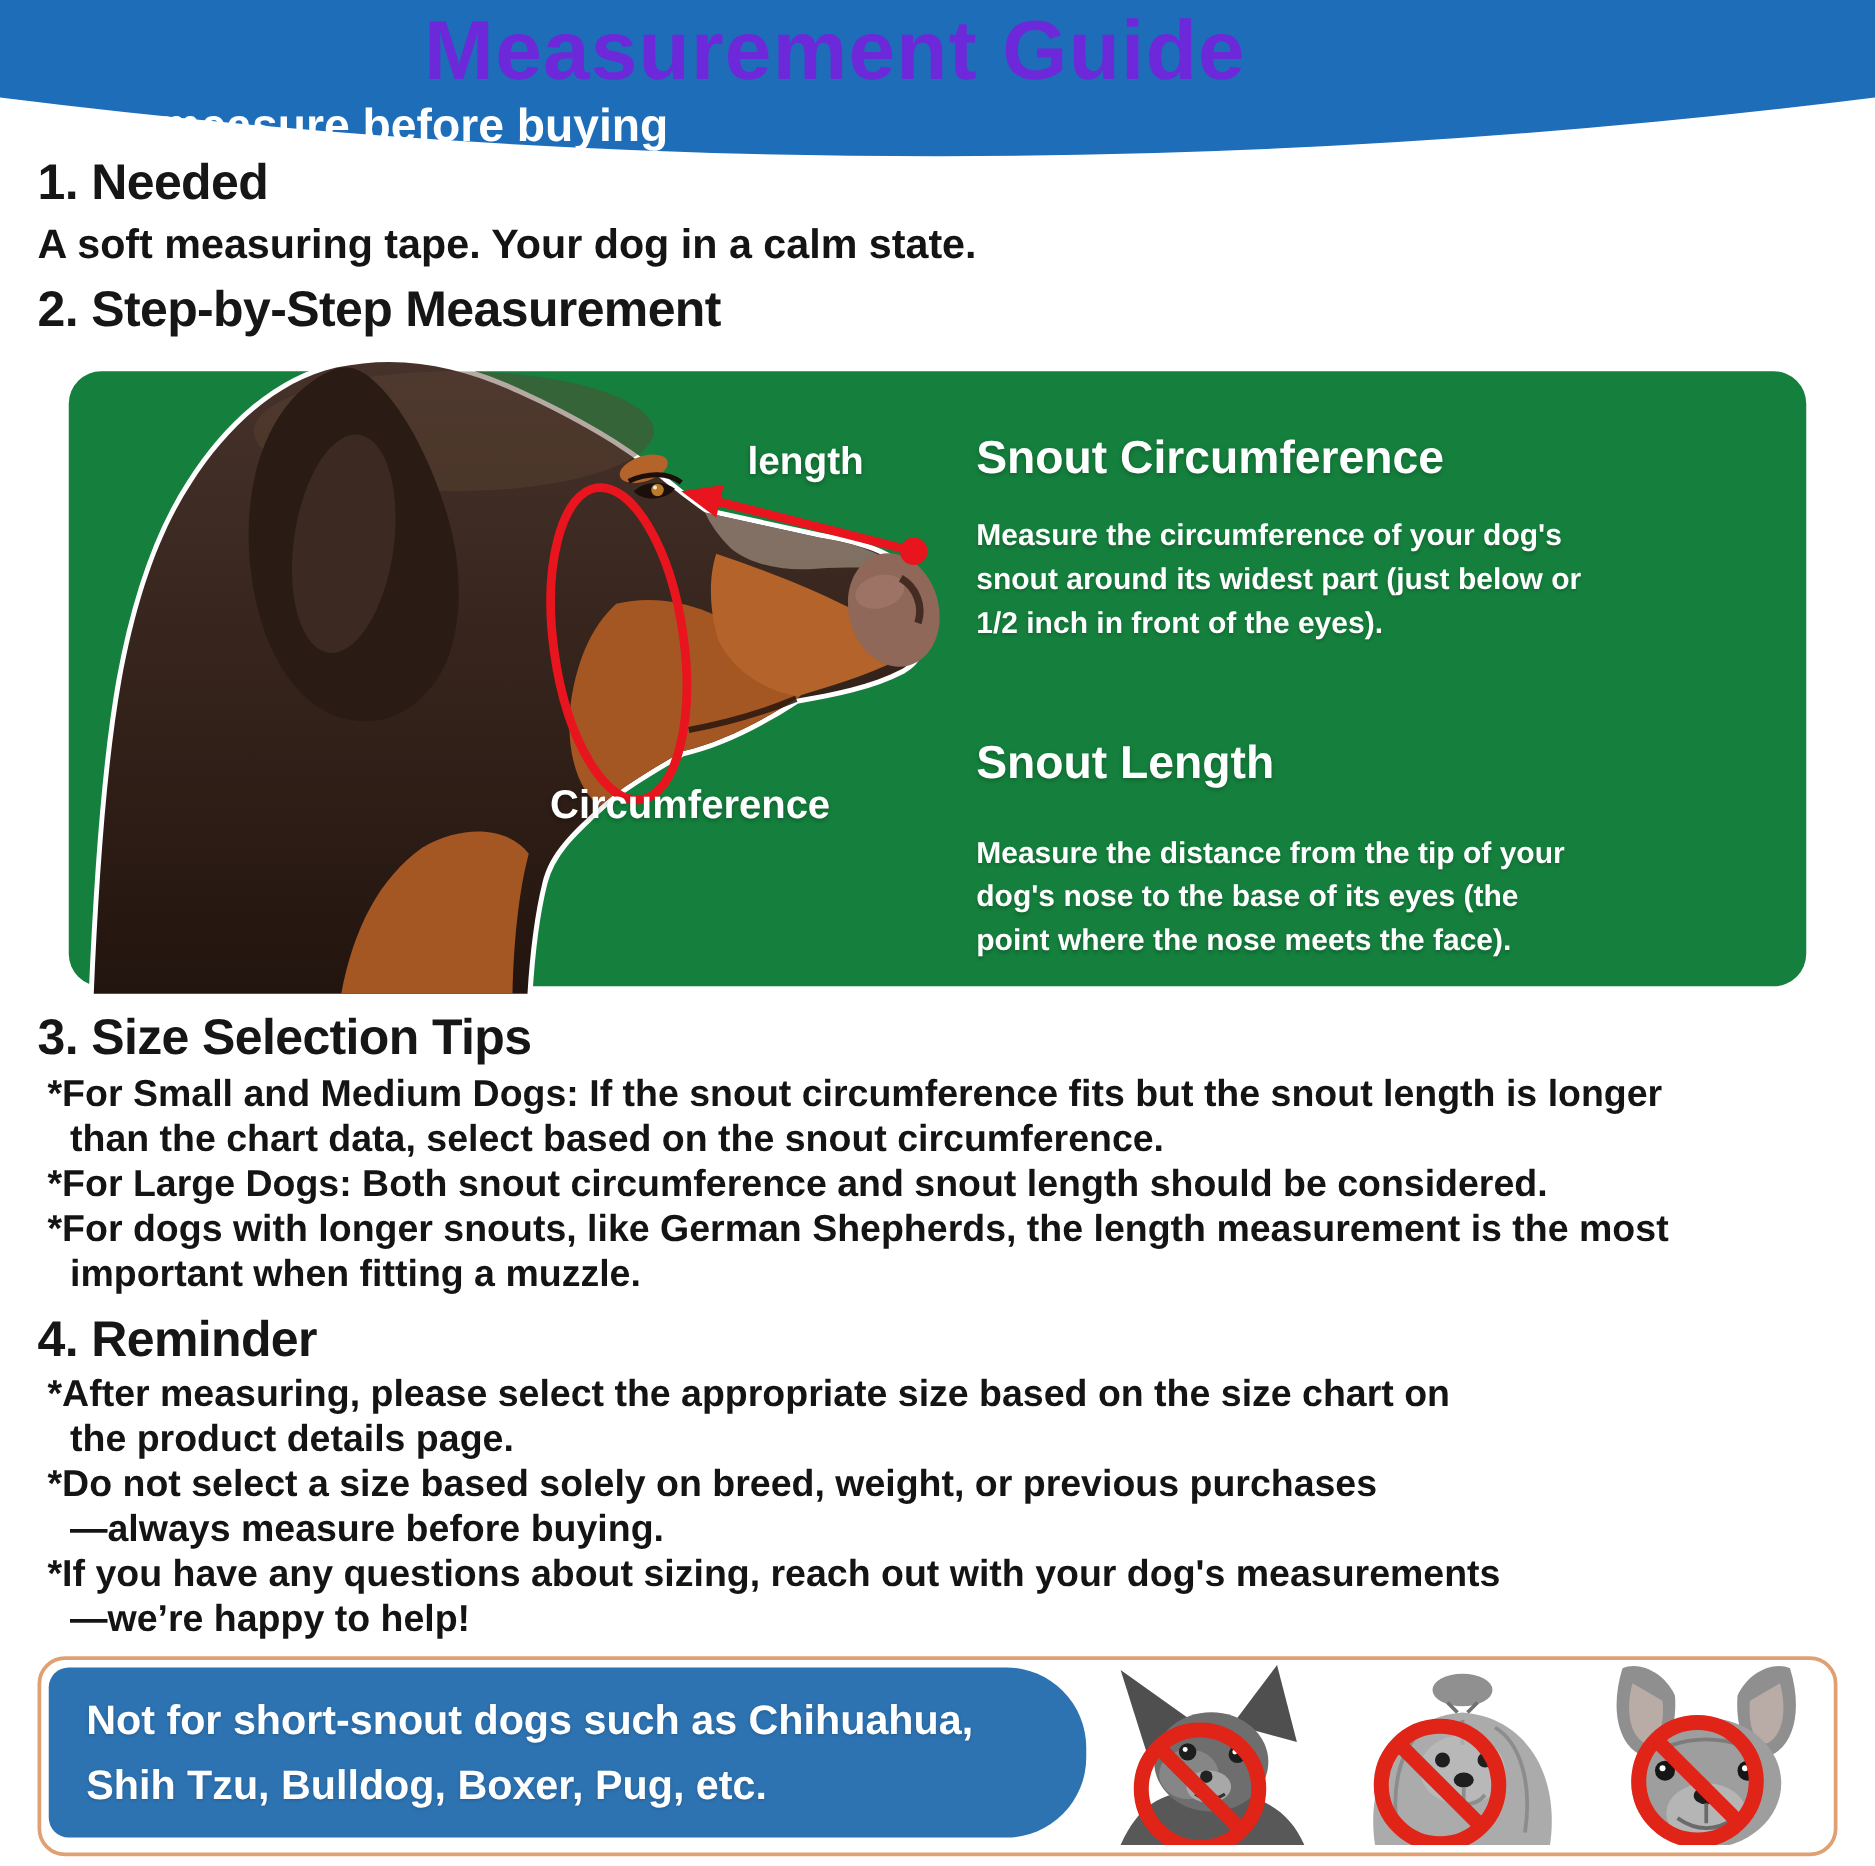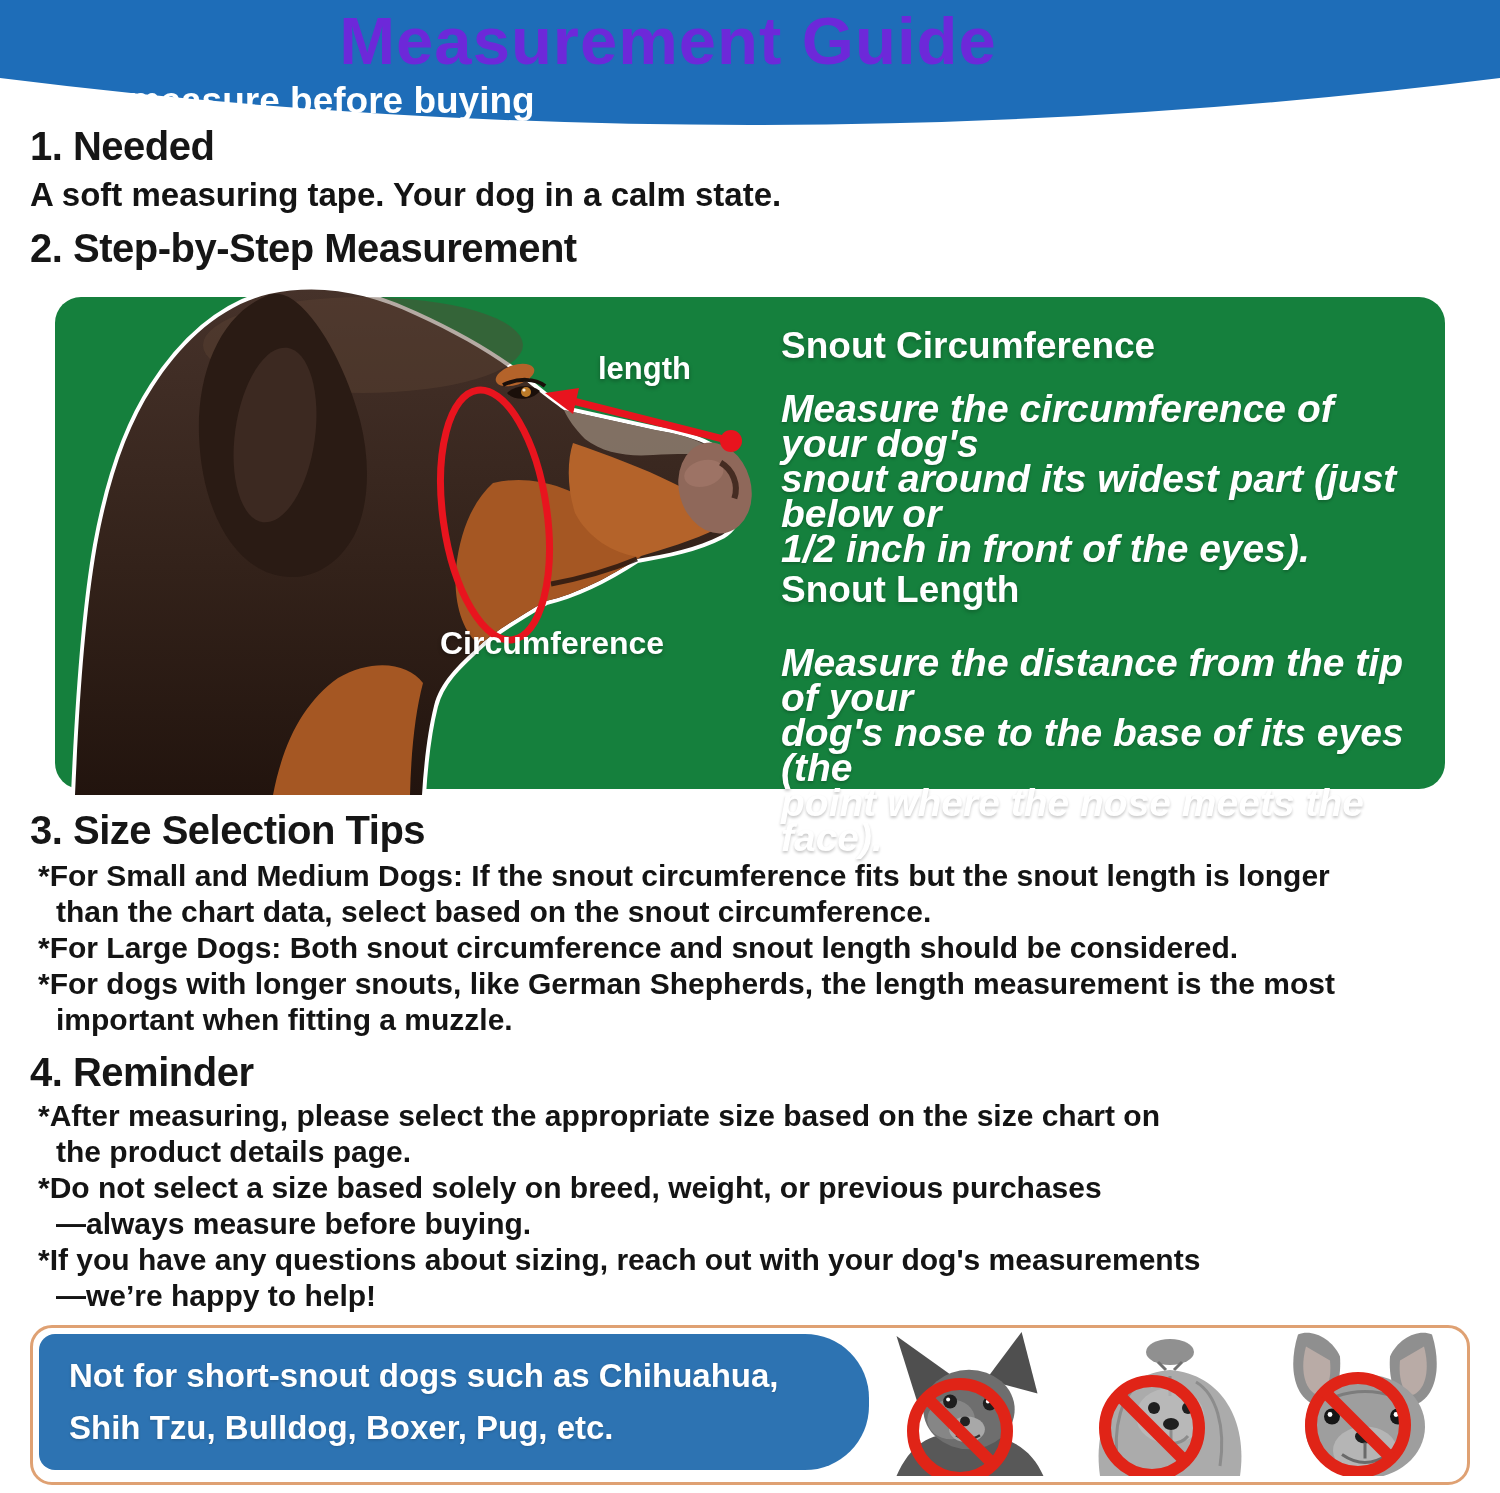--- a/index.html
+++ b/index.html
@@ -16,27 +16,27 @@
   .h2{font-size:40px;font-weight:800;letter-spacing:-0.5px;color:#161616;}
   .h-needed{left:30px;top:124px;}
   .needed-body{left:30px;top:176px;font-size:33px;font-weight:600;}
   .h-steps{left:30px;top:226px;}
   
   .diagram{left:55px;top:297px;width:1390px;height:492px;background:#15803d;border-radius:26px;}
   .dober-svg{position:absolute;left:8px;top:-14px;width:700px;height:512px;overflow:visible;}
   .diag-label{position:absolute;color:#fff;font-weight:700;text-shadow:0 2px 4px rgba(0,0,0,.3);}
   .label-length{left:543px;top:54px;font-size:31px;}
   .label-circ{left:385px;top:328px;font-size:32px;}
-  .diag-col{position:absolute;left:726px;width:640px;color:#fff;}
+  .diag-col{position:absolute;left:726px;width:640px;color:#fff;margin-top:20px;}
   .diag-h3{font-size:37px;font-weight:800;text-shadow:0 2px 4px rgba(0,0,0,.25);}
   .col-h3-1{top:28px;}
   .col-p-1{top:94px;}
   .col-h3-2{top:272px;}
   .col-p-2{top:348px;}
-  .diag-p{font-size:39px;font-weight:700;line-height:35px;white-space:pre-line;text-shadow:0 2px 3px rgba(0,0,0,.22);font-style:italic;}
+  .diag-p{font-size:24px;font-weight:700;line-height:35px;white-space:pre-line;text-shadow:0 2px 3px rgba(0,0,0,.22);}
   
   .h-tips{left:30px;top:808px;}
   .h-reminder{left:30px;top:1050px;}
   .list{left:38px;width:1460px;font-size:30px;font-weight:600;line-height:36px;}
   .tips-list{top:858px;}
   .reminder-list{top:1098px;}
   .list-item{padding-left:18px;text-indent:-18px;white-space:pre-line;}
   
   .warning-box{left:30px;top:1325px;width:1434px;height:154px;border:3px solid #dfa173;border-radius:22px;background:#fff;}
   .warning-panel{position:absolute;left:6px;top:6px;width:830px;height:136px;background:#2d73b2;border-radius:16px 64px 64px 16px;color:#fff;}

